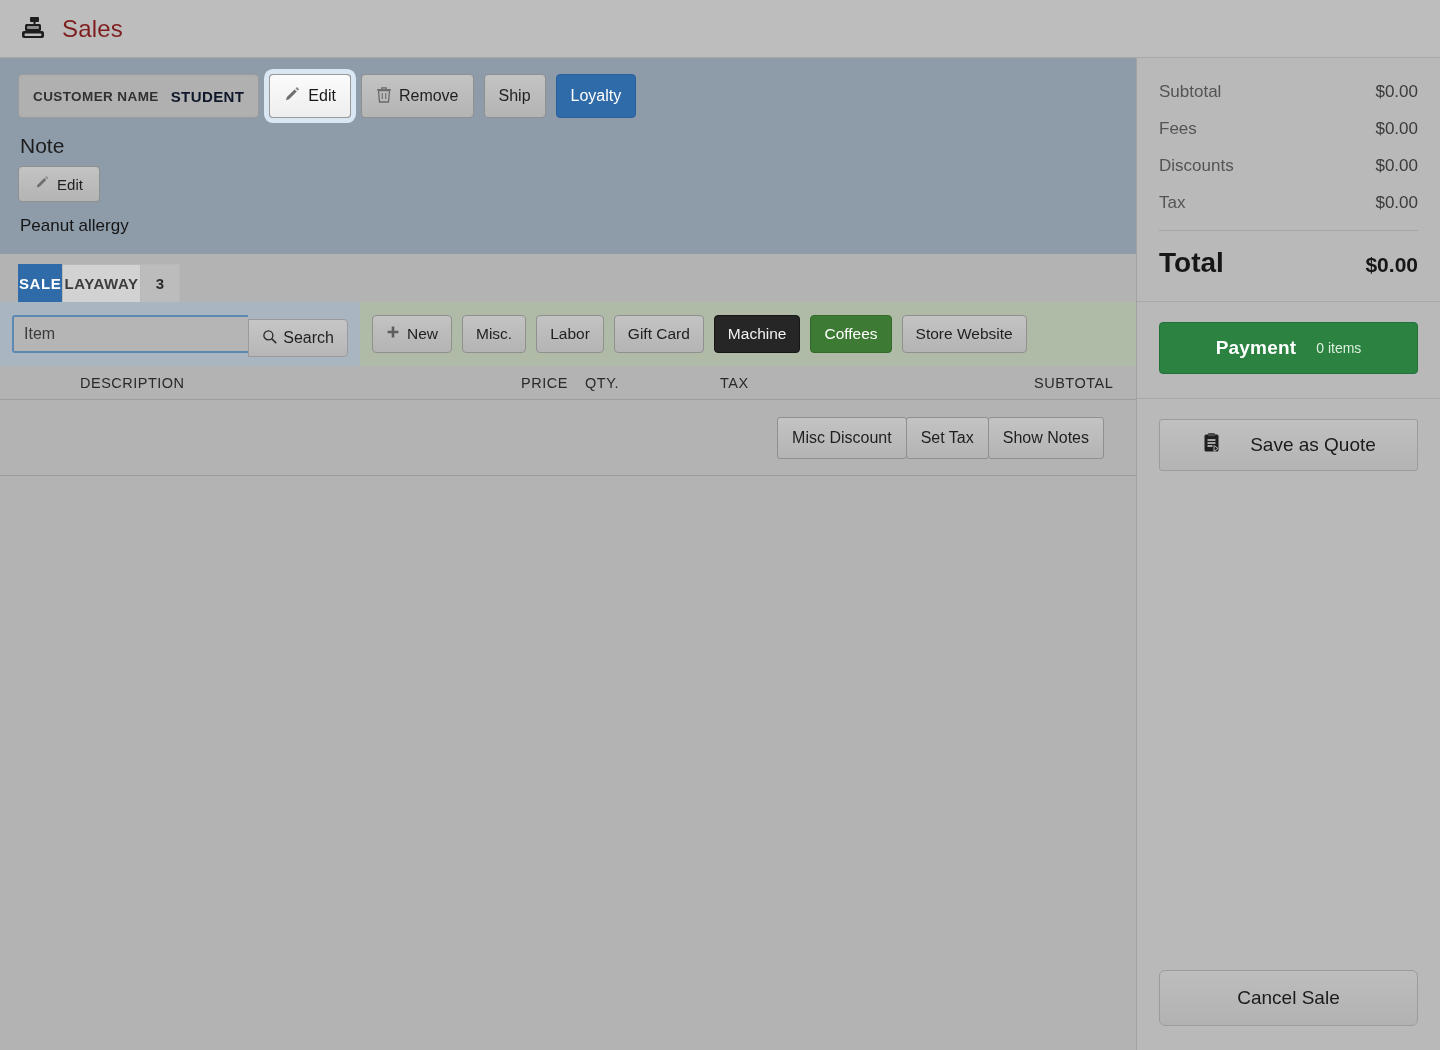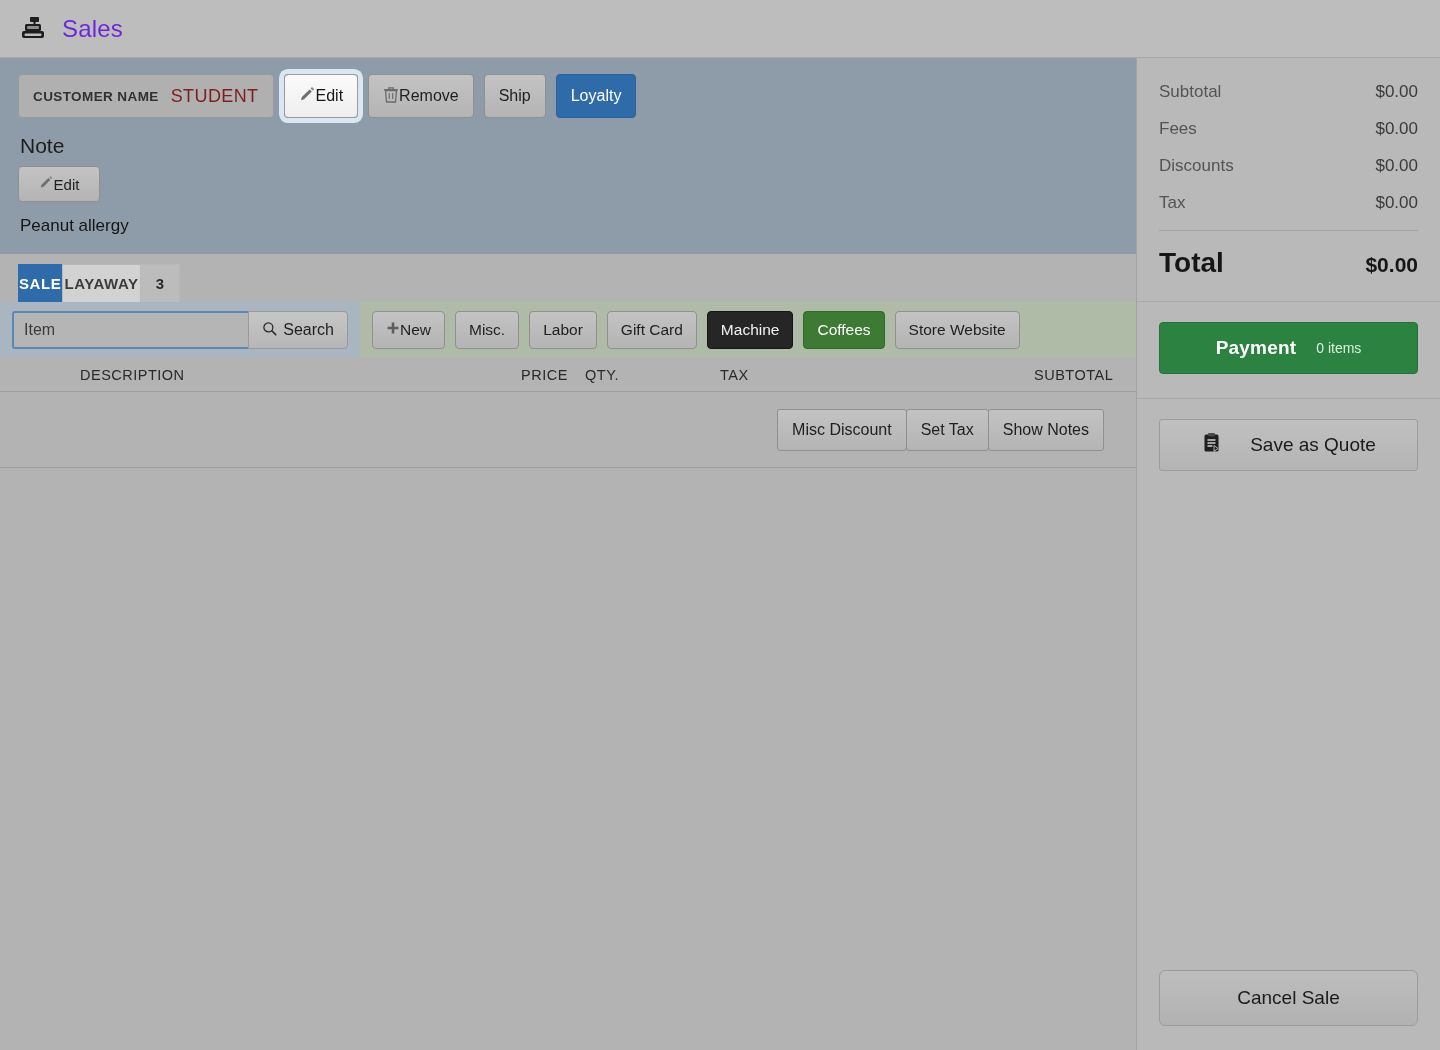--- a/index.html
+++ b/index.html
@@ -13,48 +13,48 @@
 
   
   .titlebar {
     height: 58px; flex: 0 0 58px;
     background: #bdbdbd;
     display: flex; align-items: center;
     padding-left: 18px;
     border-bottom: 1px solid #a8a8a8;
   }
   .register-icon { width: 30px; height: 30px; margin-right: 14px; display:block; }
-  .app-title { font-size: 24px; color: #6d28d9; font-weight: 400; letter-spacing: .2px; }
+  .app-title { font-size: 24px; color: #7f1d1d; font-weight: 400; letter-spacing: .2px; }
 
   
   .body-split { flex: 1 1 auto; display: flex; min-height: 0; }
   .main-col { width: 1137px; flex: 0 0 1137px; display: flex; flex-direction: column;
               background: #b3b3b3; border-right: 1px solid #a3a3a3; position: relative; }
   .side-col { flex: 1 1 auto; background: #b9b9b9; display: flex; flex-direction: column; }
 
   
   .cust-panel { background: #8e9ba9; padding: 16px 18px 18px 18px; }
   .cust-row { display: flex; align-items: stretch; gap: 10px; }
 
   .btn {
     font-family: "Liberation Sans", sans-serif;
     font-size: 16px; color: #1f1f1f;
     background: linear-gradient(#c3c3c3, #b4b4b4);
     border: 1px solid #909090; border-radius: 4px;
     padding: 0 14px; height: 44px;
-    display: inline-flex; align-items: center; justify-content: center; 
+    display: inline-flex; align-items: center; justify-content: center; gap: 7px;
     cursor: pointer; white-space: nowrap;
   }
   .cust-name-box {
     background: #b0b0b0; border: 1px solid #9a9a9a; border-radius: 4px;
     height: 44px; min-width: 222px; display: flex; align-items: center; gap: 12px;
     padding: 0 14px;
   }
   .cust-label { font-size: 13.5px; font-weight: 700; color: #313131; letter-spacing: .4px; }
-  .cust-value { font-size: 18px; font-weight: 400; color: #7f1d1d; letter-spacing: .4px; }
+  .cust-value { font-size: 15px; font-weight: 700; color: #0f172a; letter-spacing: .4px; }
 
   .btn-focus {
     background: linear-gradient(#fbfbfb, #eeeeee);
     border: 1px solid #9a9a9a;
     box-shadow: 0 0 0 5px rgba(222,235,247,.95);
     color: #171717;
   }
   .btn-primary {
     background: #2e6ba8; border: 1px solid #2a6099; color: #ffffff;
   }
@@ -88,21 +88,21 @@
     border: 2px solid #5e88b4; border-right: none;
     border-radius: 3px 0 0 3px; padding: 0 10px;
     font-size: 16px; color: #2b2b2b; font-family: "Liberation Sans", sans-serif;
     outline: none;
   }
   .search-input::placeholder { color: #3b3b3b; opacity: 1; }
   .search-btn {
     height: 38px; background: linear-gradient(#c6c6c6,#b6b6b6);
     border: 1px solid #9a9a9a; border-radius: 0 4px 4px 0;
     display: flex; align-items: center; gap: 6px; padding: 0 13px;
-    font-size: 16px; color: #1f1f1f; cursor: pointer;
+    font-size: 16px; color: #1f1f1f; cursor: pointer; margin-top: 8px;
   }
   .cat-zone {
     flex: 1 1 auto; background: #afbba6;
     padding: 9px 12px; display: flex; align-items: center; gap: 10px;
   }
   .cat-btn { height: 38px; font-size: 15.5px; padding: 0 13px; }
   .cat-dark { background: #262626; border: 1px solid #161616; color: #f2f2f2; }
   .cat-green { background: #3d7a33; border: 1px solid #35692c; color: #ffffff; }
 
   

